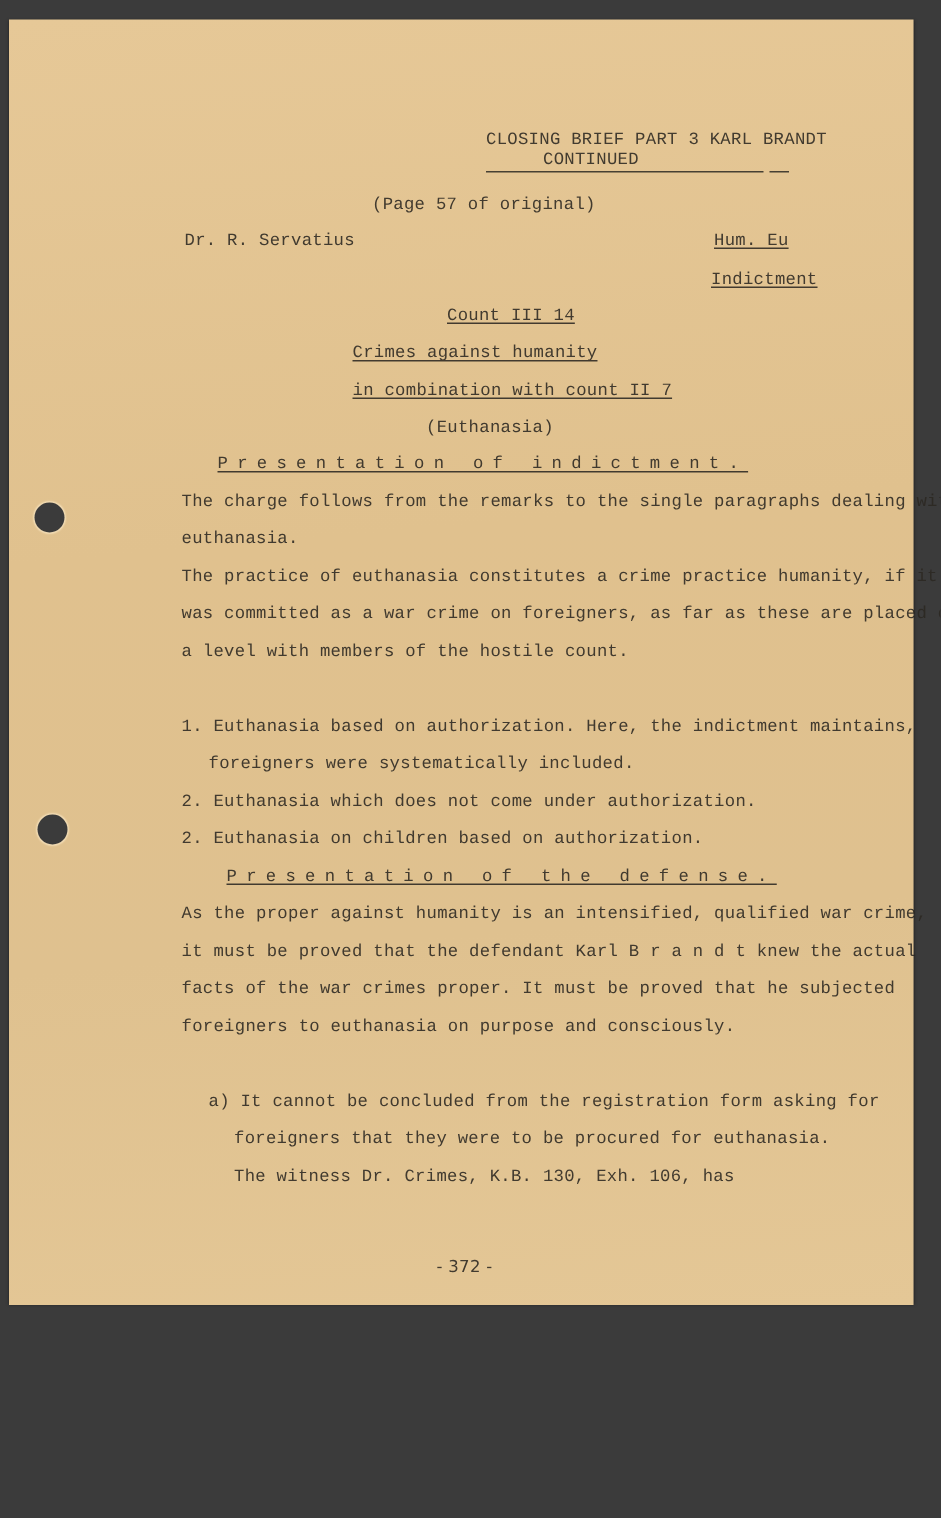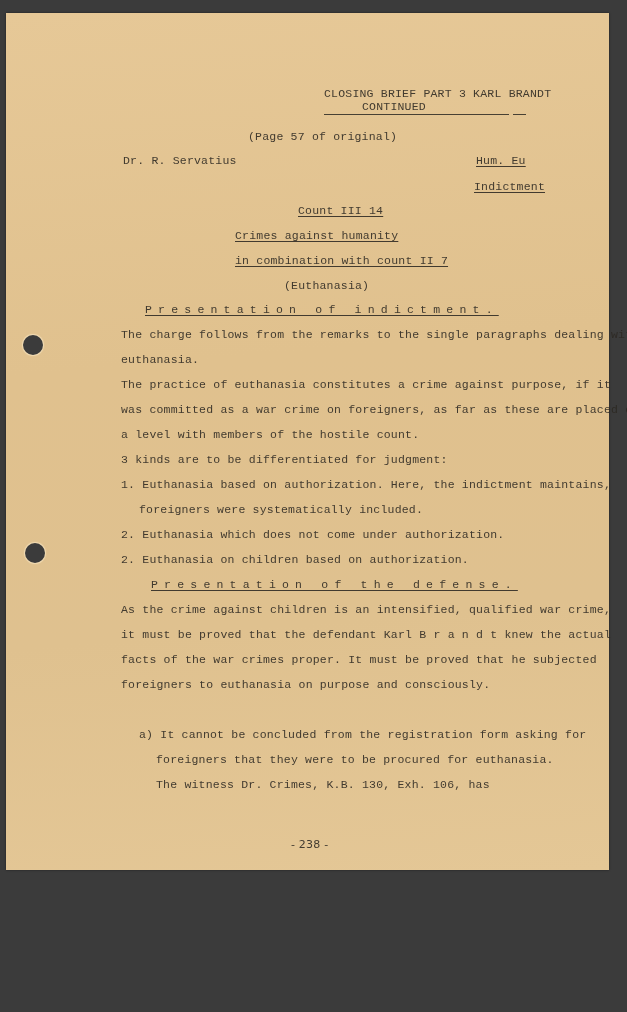--- a/index.html
+++ b/index.html
@@ -72,33 +72,32 @@
   <div class="t u" style="left:468px; top:167px;">Indictment</div>
 
   <div class="t u" style="left:292px; top:191px;">Count III 14</div>
   <div class="t u" style="left:229px; top:216px;">Crimes against humanity</div>
   <div class="t u" style="left:229px; top:241px;">in combination with count II 7</div>
   <div class="t" style="left:278px; top:266px;">(Euthanasia)</div>
 
   <div class="t u spaced" style="left:139px; top:290px;">Presentation of indictment.</div>
   <div class="t" style="left:115px; top:315px;">The charge follows from the remarks to the single paragraphs dealing with</div>
   <div class="t" style="left:115px; top:340px;">euthanasia.</div>
-  <div class="t" style="left:115px; top:365px;">The practice of euthanasia constitutes a crime against purpose, if it</div>
+  <div class="t" style="left:115px; top:365px;">The practice of euthanasia constitutes a crime practice humanity, if it</div>
   <div class="t" style="left:115px; top:390px;">was committed as a war crime on foreigners, as far as these are placed on</div>
   <div class="t" style="left:115px; top:415px;">a level with members of the hostile count.</div>
-  <div class="t" style="left:115px; top:440px;">3 kinds are to be differentiated for judgment:</div>
   <div class="t" style="left:115px; top:465px;">1. Euthanasia based on authorization. Here, the indictment maintains,</div>
   <div class="t" style="left:133px; top:490px;">foreigners were systematically included.</div>
   <div class="t" style="left:115px; top:515px;">2. Euthanasia which does not come under authorization.</div>
   <div class="t" style="left:115px; top:540px;">2. Euthanasia on children based on authorization.</div>
 
   <div class="t u spaced" style="left:145px; top:565px;">Presentation of the defense.</div>
-  <div class="t" style="left:115px; top:590px;">As the crime against    children is an intensified, qualified war crime,</div>
+  <div class="t" style="left:115px; top:590px;">As the proper against    humanity is an intensified, qualified war crime,</div>
   <div class="t" style="left:115px; top:615px;">it must be proved that the defendant Karl  B r a n d t  knew the actual</div>
   <div class="t" style="left:115px; top:665px;">foreigners to euthanasia on purpose and consciously.</div>
   <div class="t" style="left:115px; top:640px;">facts of the war crimes proper. It must be proved that he subjected</div>
   <div class="t" style="left:133px; top:715px;">a) It cannot be concluded from the registration form asking for</div>
   <div class="t" style="left:150px; top:740px;">foreigners that they were to be procured for euthanasia.</div>
   <div class="t" style="left:150px; top:765px;">The witness Dr. Crimes, K.B. 130, Exh. 106, has</div>
 
-  <div class="t pagenum" style="left:285px; top:825px;">- 238 -</div>
+  <div class="t pagenum" style="left:285px; top:825px;">- 372 -</div>
 
 </div>
 
 </body></html>

